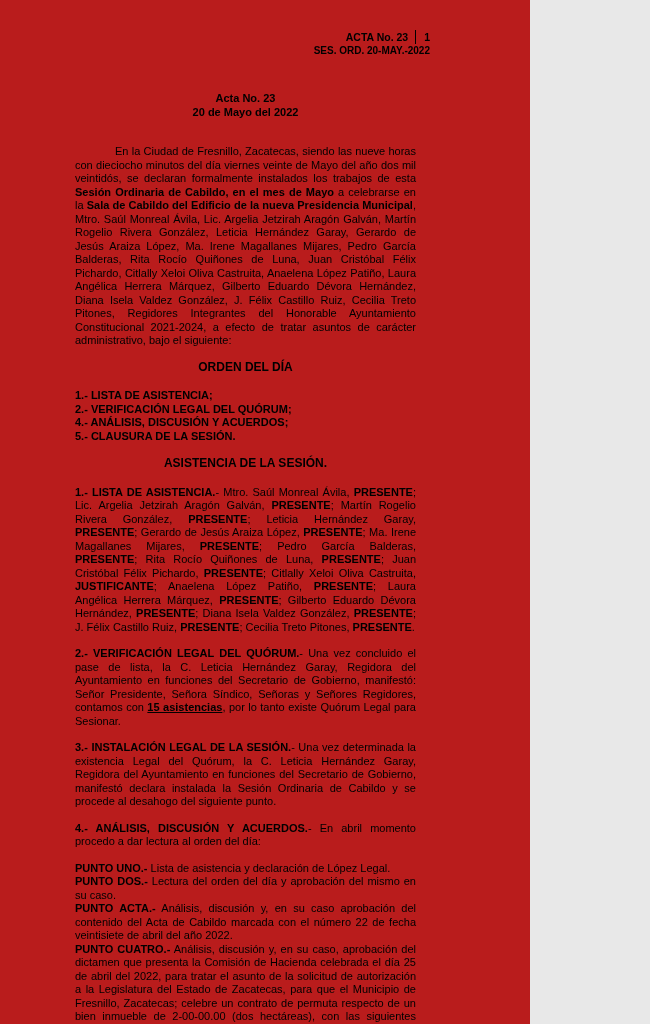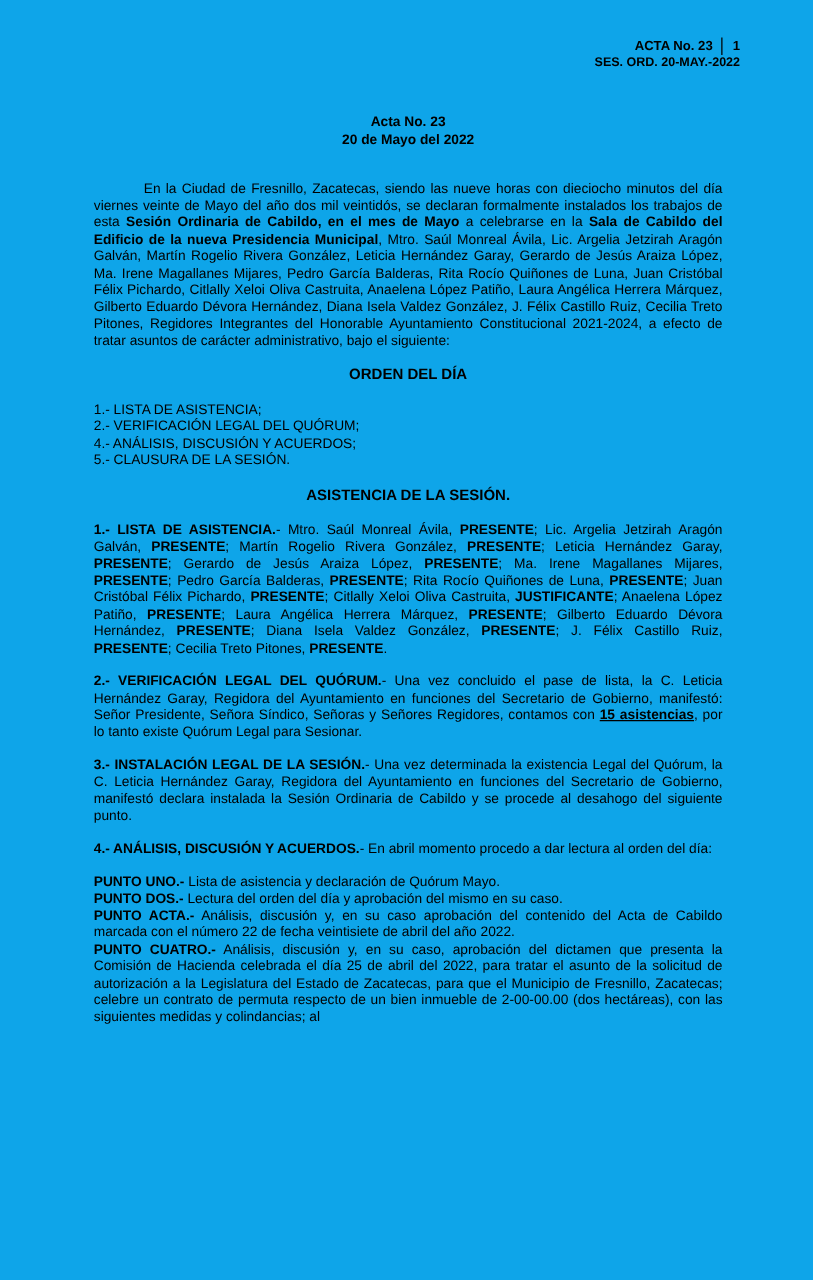--- a/index.html
+++ b/index.html
@@ -3,23 +3,23 @@
 <meta charset="utf-8">
 <style>
   * { margin: 0; padding: 0; box-sizing: border-box; }
   html, body { background: #e8e8e8; }
   body {
     width: 650px; height: 1024px;
     font-family: "Liberation Sans", sans-serif;
     color: #000;
   }
   .page {
-    width: 650px; height: 1024px;
-    background: #0ea5e9;
-    padding: 30px 72px 0 75px;
+    width: 530px; height: 1024px;
+    background: #b91c1c;
+    padding: 30px 114px 0 75px;
     overflow: hidden;
   }
   .page-header {
     text-align: right;
     font-size: 10.5px;
     line-height: 14px;
     margin-bottom: 34px;
     margin-right: -14px;
   }
   .header-top { font-weight: bold; }
@@ -45,21 +45,21 @@
   }
   .para.indent { text-indent: 40px; }
   .center-heading {
     text-align: center;
     font-weight: bold;
     font-size: 12px;
     line-height: 13.5px;
     margin: 2px 0 15px 0;
   }
   .orden-list {
-    font-weight: normal;
+    font-weight: bold;
     font-size: 11px;
     line-height: 13.5px;
     margin-bottom: 14px;
   }
   .puntos .para { margin-bottom: 0; }
   .b { font-weight: bold; }
   .u { text-decoration: underline; }
 </style>
 </head>
 <body>
@@ -93,19 +93,19 @@
 
   <p class="para"><span class="b">1.- LISTA DE ASISTENCIA.</span><span>- Mtro. Saúl Monreal Ávila, </span><span class="b">PRESENTE</span><span>; Lic. Argelia Jetzirah Aragón Galván, </span><span class="b">PRESENTE</span><span>; Martín Rogelio Rivera González, </span><span class="b">PRESENTE</span><span>; Leticia Hernández Garay, </span><span class="b">PRESENTE</span><span>; Gerardo de Jesús Araiza López, </span><span class="b">PRESENTE</span><span>; Ma. Irene Magallanes Mijares, </span><span class="b">PRESENTE</span><span>; Pedro García Balderas, </span><span class="b">PRESENTE</span><span>; Rita Rocío Quiñones de Luna, </span><span class="b">PRESENTE</span><span>; Juan Cristóbal Félix Pichardo, </span><span class="b">PRESENTE</span><span>; Citlally Xeloi Oliva Castruita, </span><span class="b">JUSTIFICANTE</span><span>; Anaelena López Patiño, </span><span class="b">PRESENTE</span><span>; Laura Angélica Herrera Márquez, </span><span class="b">PRESENTE</span><span>; Gilberto Eduardo Dévora Hernández, </span><span class="b">PRESENTE</span><span>; Diana Isela Valdez González, </span><span class="b">PRESENTE</span><span>; J. Félix Castillo Ruiz, </span><span class="b">PRESENTE</span><span>; Cecilia Treto Pitones, </span><span class="b">PRESENTE</span><span>.</span></p>
 
   <p class="para"><span class="b">2.- VERIFICACIÓN LEGAL DEL QUÓRUM.</span><span>- Una vez concluido el pase de lista, la C. Leticia Hernández Garay, Regidora del Ayuntamiento en funciones del Secretario de Gobierno, manifestó: Señor Presidente, Señora Síndico, Señoras y Señores Regidores, contamos con </span><span class="b u">15 asistencias</span><span>, por lo tanto existe Quórum Legal para Sesionar.</span></p>
 
   <p class="para"><span class="b">3.- INSTALACIÓN LEGAL DE LA SESIÓN.</span><span>- Una vez determinada la existencia Legal del Quórum, la C. Leticia Hernández Garay, Regidora del Ayuntamiento en funciones del Secretario de Gobierno, manifestó declara instalada la Sesión Ordinaria de Cabildo y se procede al desahogo del siguiente punto.</span></p>
 
   <p class="para"><span class="b">4.- ANÁLISIS, DISCUSIÓN Y ACUERDOS.</span><span>- En abril momento procedo a dar lectura al orden del día:</span></p>
 
   <div class="puntos">
-    <p class="para"><span class="b">PUNTO UNO.-</span><span> Lista de asistencia y declaración de Quórum Mayo.</span></p>
+    <p class="para"><span class="b">PUNTO UNO.-</span><span> Lista de asistencia y declaración de López Legal.</span></p>
     <p class="para"><span class="b">PUNTO DOS.-</span><span> Lectura del orden del día y aprobación del mismo en su caso.</span></p>
     <p class="para"><span class="b">PUNTO ACTA.-</span><span> Análisis, discusión y, en su caso aprobación del contenido del Acta de Cabildo marcada con el número 22 de fecha veintisiete de abril del año 2022.</span></p>
     <p class="para"><span class="b">PUNTO CUATRO.-</span><span> Análisis, discusión y, en su caso, aprobación del dictamen que presenta la Comisión de Hacienda celebrada el día 25 de abril del 2022, para tratar el asunto de la solicitud de autorización a la Legislatura del Estado de Zacatecas, para que el Municipio de Fresnillo, Zacatecas; celebre un contrato de permuta respecto de un bien inmueble de 2-00-00.00 (dos hectáreas), con las siguientes medidas y colindancias; al</span></p>
   </div>
 
 </div>
 
 </body></html>

